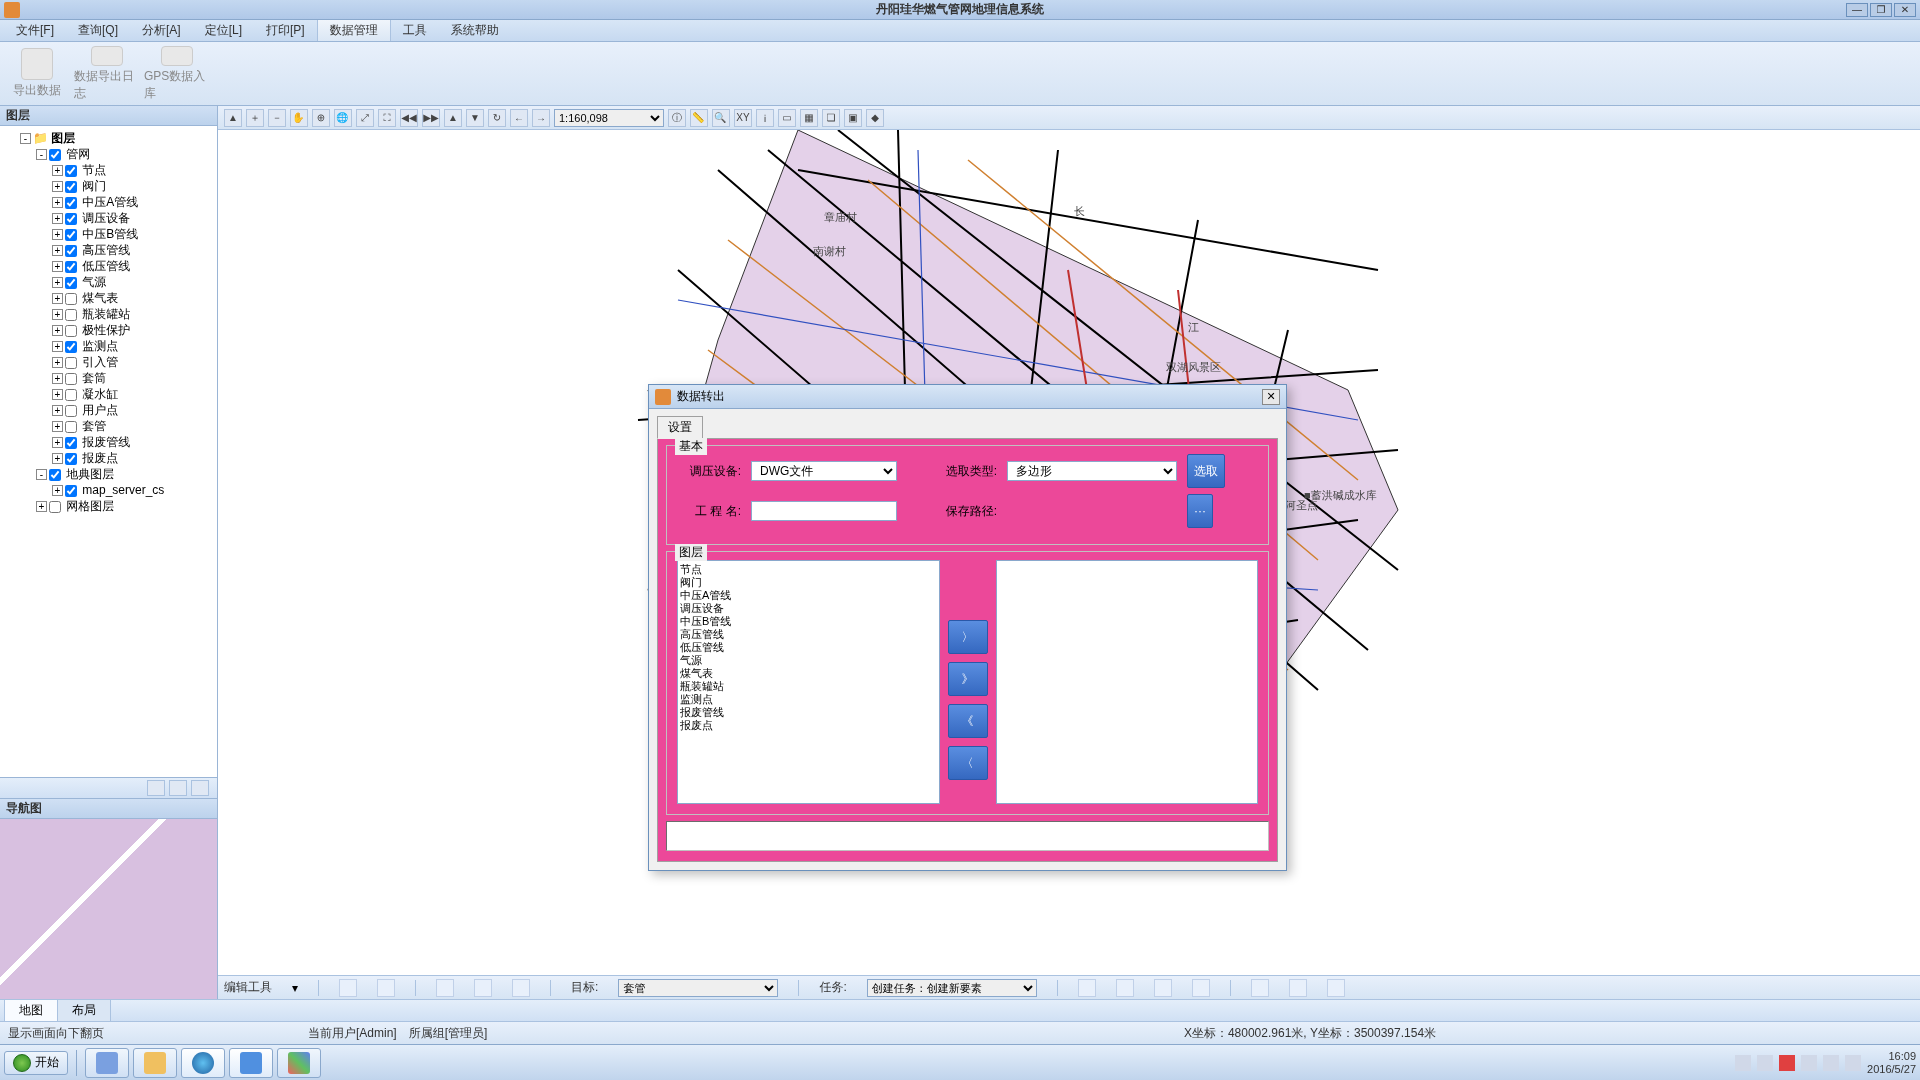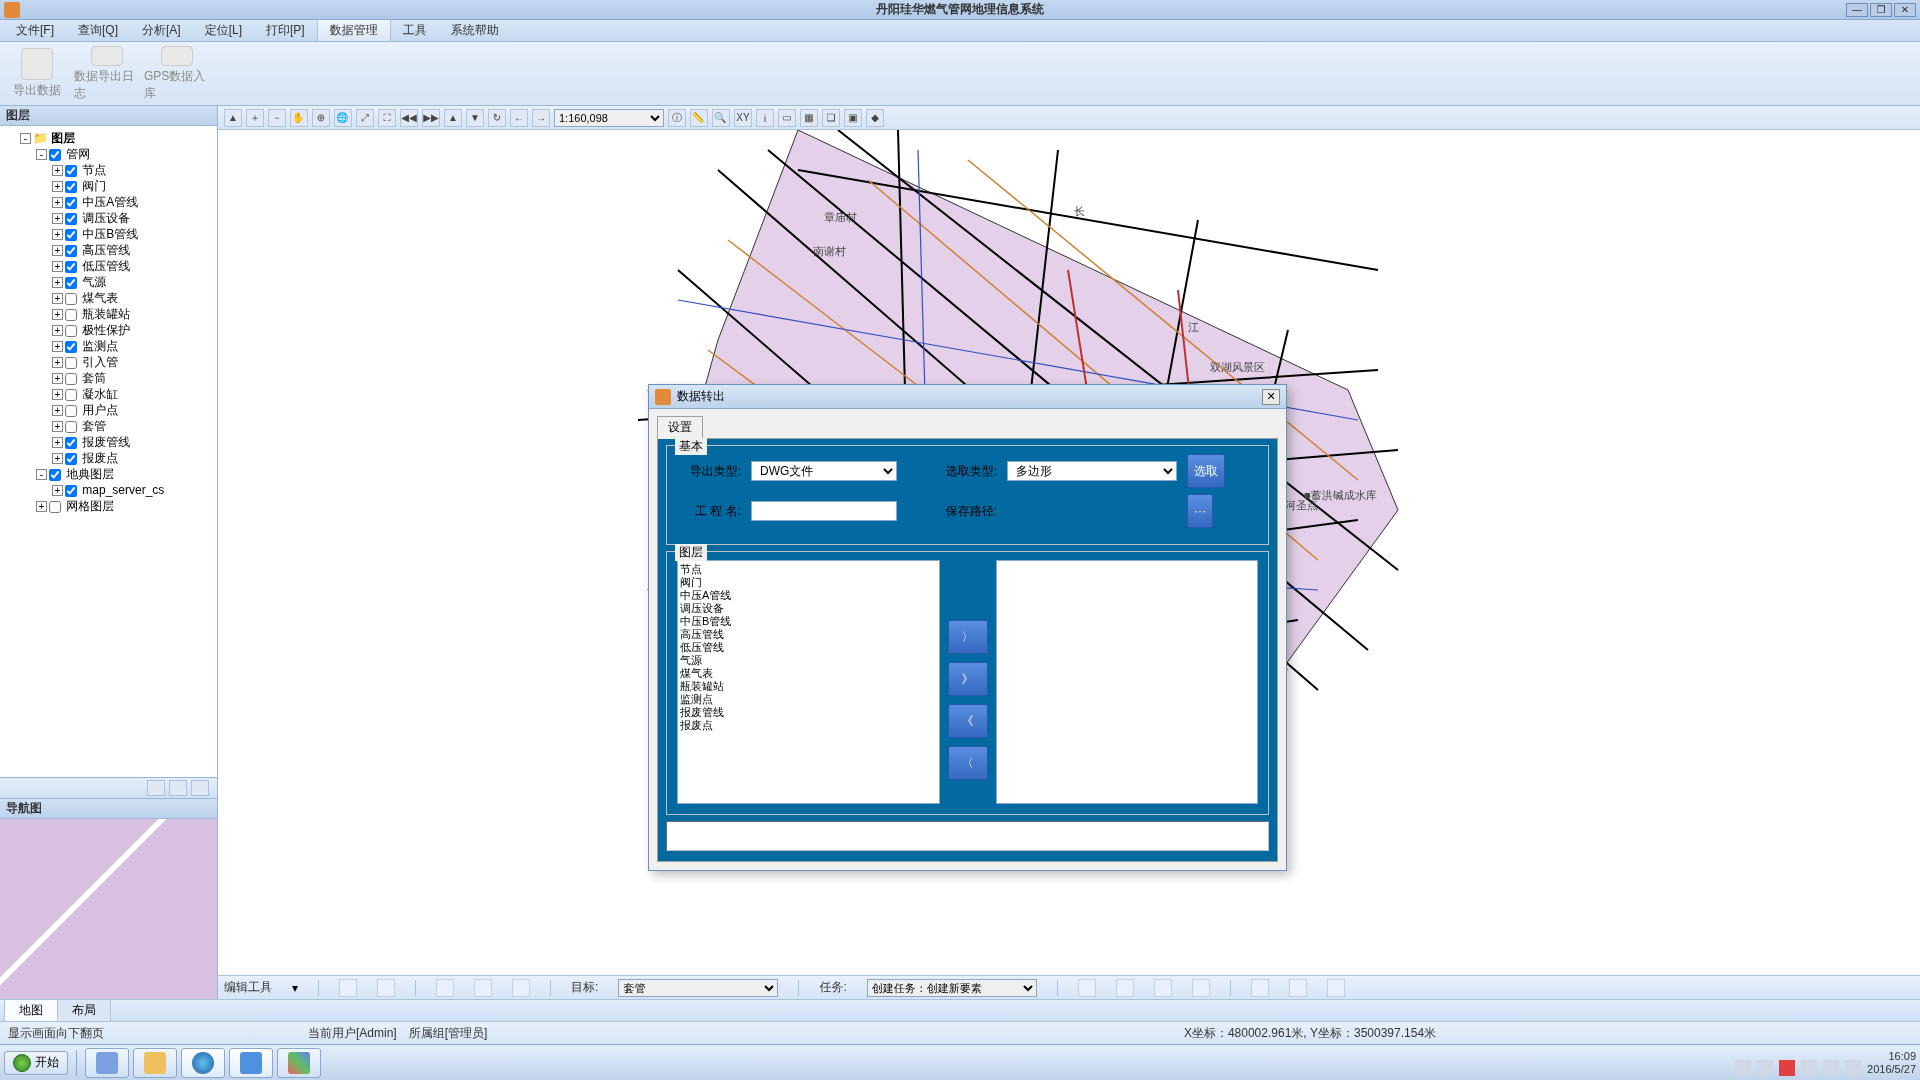--- a/index.html
+++ b/index.html
@@ -69,32 +69,32 @@
 .statusbar .s-coord { flex:1; text-align:center; }
 
 
 .taskbar { height:36px; background: linear-gradient(#e4eefa,#c0d4ec); display:flex; align-items:center; padding:0 4px; border-top:1px solid #8aa8cc; justify-content:space-between;}
 .taskbar-left { display:flex; align-items:center; gap:4px; }
 .startbtn { display:flex; align-items:center; gap:4px; padding:2px 8px; background:linear-gradient(#f0f6fc,#d0e0f4); border:1px solid #8aa8cc; border-radius:3px;justify-content:center; }
 .start-orb { width:18px; height:18px; border-radius:50%; background:radial-gradient(#7ec850,#2a8a20); border:1px solid #206818;}
 .taskicon { width:44px; height:30px; background:linear-gradient(#f0f6fc,#d0e0f4); border:1px solid #8aa8cc; border-radius:3px; display:flex;align-items:center;justify-content:center;}
 .taskicon.active { background:linear-gradient(#fff,#e0ecfa); }
 .taskicon .ti-inner { width:22px; height:22px; border-radius:3px; }
-.tray { display:flex; align-items:flex-end; gap:6px; font-size:11px; color:#333; }
+.tray { display:flex; align-items:center; gap:6px; font-size:11px; color:#333; }
 .trayicon { width:16px; height:16px; background:#d0d8e8; }
 .clock { text-align:right; line-height:13px; }
 
 
 .dialog-overlay { position:absolute; left:430px; top:254px; width:639px; background:#f0f0f0; border:1px solid #6a90bc; box-shadow: 4px 4px 10px rgba(0,0,0,0.25); }
 .dlg-title { height:24px; background: linear-gradient(#d8e6f6,#bcd2ec); display:flex; align-items:center; padding:0 6px; justify-content:space-between; border-bottom:1px solid #8aa8cc; }
 .dlg-title .dlg-ico { width:16px; height:16px; background:#e28a3a; display:inline-block; margin-right:6px; vertical-align:middle; border-radius:2px;}
 .dlg-close { width:18px; height:16px; background:#e8e8e8; border:1px solid #888; display:flex;align-items:center;justify-content:center;font-size:11px;cursor:pointer;}
 .dlg-body { padding: 6px 8px 8px 8px; }
 .dlg-tab { display:inline-block; padding:2px 10px; background:#f0f0f0; border:1px solid #a0a0a0; border-bottom:1px solid #f0f0f0; position:relative; top:1px; }
-.dlg-tabpane { border:1px solid #a0a0a0; padding:6px 8px 10px 8px; background:#0369a1; }
+.dlg-tabpane { border:1px solid #a0a0a0; padding:6px 8px 10px 8px; background:#ec4899; }
 .fieldset { border:1px solid #c0c0c0; padding:8px 10px 10px 10px; margin-bottom:6px; position:relative; }
 .fieldset-legend { position:absolute; top:-8px; left:8px; background:#f0f0f0; padding:0 4px; font-size:12px; }
 .formrow { display:flex; align-items:center; gap:10px; margin-bottom:6px; }
 .formrow label { width:64px; text-align:right; }
 .formrow .pair { flex:1; display:flex; align-items:center; gap:8px; }
 .formrow select, .formrow input[type=text] { height:20px; border:1px solid #8aa8cc; font-size:12px; padding:0 4px; background:#fff; }
 .btn { height:34px; padding:0 12px; background: linear-gradient(#5a8ee0,#3568c0); color:#fff; border:1px solid #2a58a8; cursor:pointer; font-size:12px; border-radius:2px;}
 .btn.sm { padding:0 6px; }
 .listbox { height:244px; background:#fff; border:1px solid #8aa8cc; overflow:auto; padding:2px; font-size:11px; line-height:13px; }
 .movers { display:flex; flex-direction:column; gap:8px; align-items:center; justify-content:flex-start; padding-top:60px;}
@@ -226,21 +226,21 @@
         <path class="map-road" d="M300,80 L900,600 M350,60 L950,560 M420,40 L980,480 M260,180 L860,700 M230,300 L780,760 M480,40 L500,780 M640,60 L560,770 M780,130 L660,780 M870,240 L760,700"></path>
         <path class="map-road" d="M240,420 L980,360 M260,520 L940,430 M300,620 L880,530 M220,330 L960,280 M380,80 L960,180"></path>
         <path class="map-road2" d="M310,150 L870,580 M290,260 L830,660 M340,380 L790,720 M450,90 L900,470 M550,70 L940,390"></path>
         <path class="map-road3" d="M260,210 L940,330 M280,460 L900,500 M500,60 L520,760"></path>
         <path class="map-road4" d="M760,200 L800,560 M650,180 L720,620"></path>
       </svg>
       <span class="maplabel" style="left:606px; top:80px;">章庙村</span>
       <span class="maplabel" style="left:595px; top:114px;">南谢村</span>
       <span class="maplabel" style="left:856px; top:74px;">长</span>
       <span class="maplabel" style="left:970px; top:190px;">江</span>
-      <span class="maplabel" style="left:948px; top:230px;margin-left:44px;">双湖风景区</span>
+      <span class="maplabel" style="left:948px; top:230px;">双湖风景区</span>
       <span class="maplabel" style="left:790px; top:350px;">沪</span>
       <span class="maplabel" style="left:820px; top:298px;">邵家村</span>
       <span class="maplabel" style="left:844px; top:310px;">南</span>
       <span class="maplabel" style="left:1056px; top:368px;">湖河圣点</span>
       <span class="maplabel" style="left:1086px; top:358px;">■蓄洪碱成水库</span>
       <span class="maplabel" style="left:790px; top:430px;">环</span>
       <span class="maplabel" style="left:460px; top:524px;">接来自昆山调压计量站的"西气东输"</span>
       <span class="maplabel" style="left:516px; top:536px;">风南湖街</span>
       <span class="maplabel" style="left:558px; top:548px;">锦湖路</span>
       <span class="maplabel" style="left:496px; top:558px;">昆</span>
@@ -251,21 +251,21 @@
         <div class="dlg-title">
           <span><span class="dlg-ico"></span><span>数据转出</span></span>
           <div class="dlg-close">✕</div>
         </div>
         <div class="dlg-body">
           <span class="dlg-tab">设置</span>
           <div class="dlg-tabpane">
             <div class="fieldset">
               <span class="fieldset-legend">基本</span>
               <div class="formrow">
-                <label>导出类型:</label>
+                <label>调压设备:</label>
                 <select style="width:146px"><option>DWG文件</option></select>
                 <div style="width:16px"></div>
                 <label style="width:64px">选取类型:</label>
                 <select style="width:170px"><option>多边形</option></select>
                 <button class="btn sm">选取</button>
               </div>
               <div class="formrow">
                 <label>工 程 名:</label>
                 <input type="text" style="width: 146px;" value="">
                 <div style="width:16px"></div>

